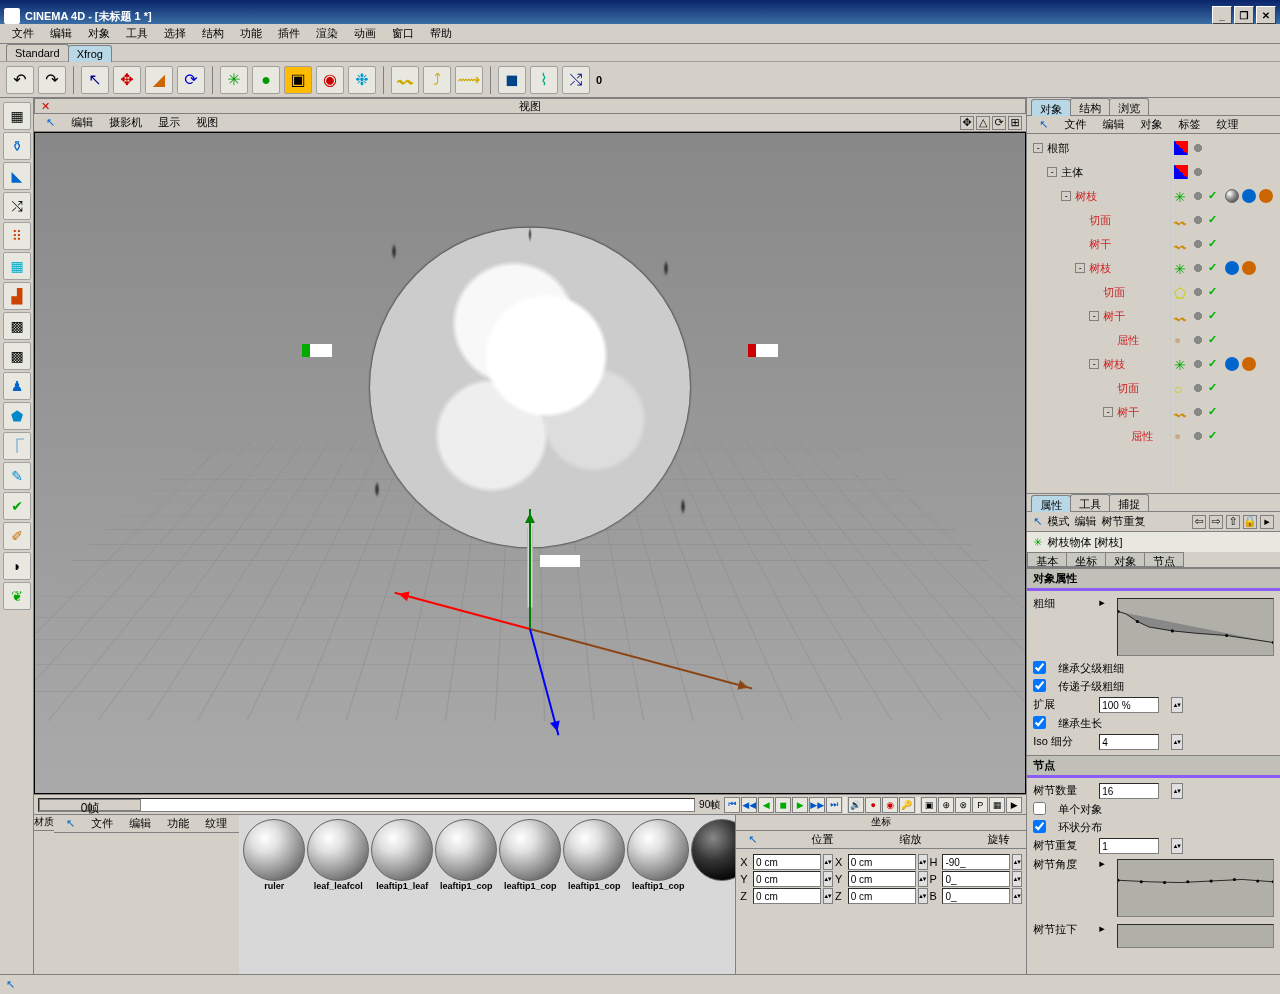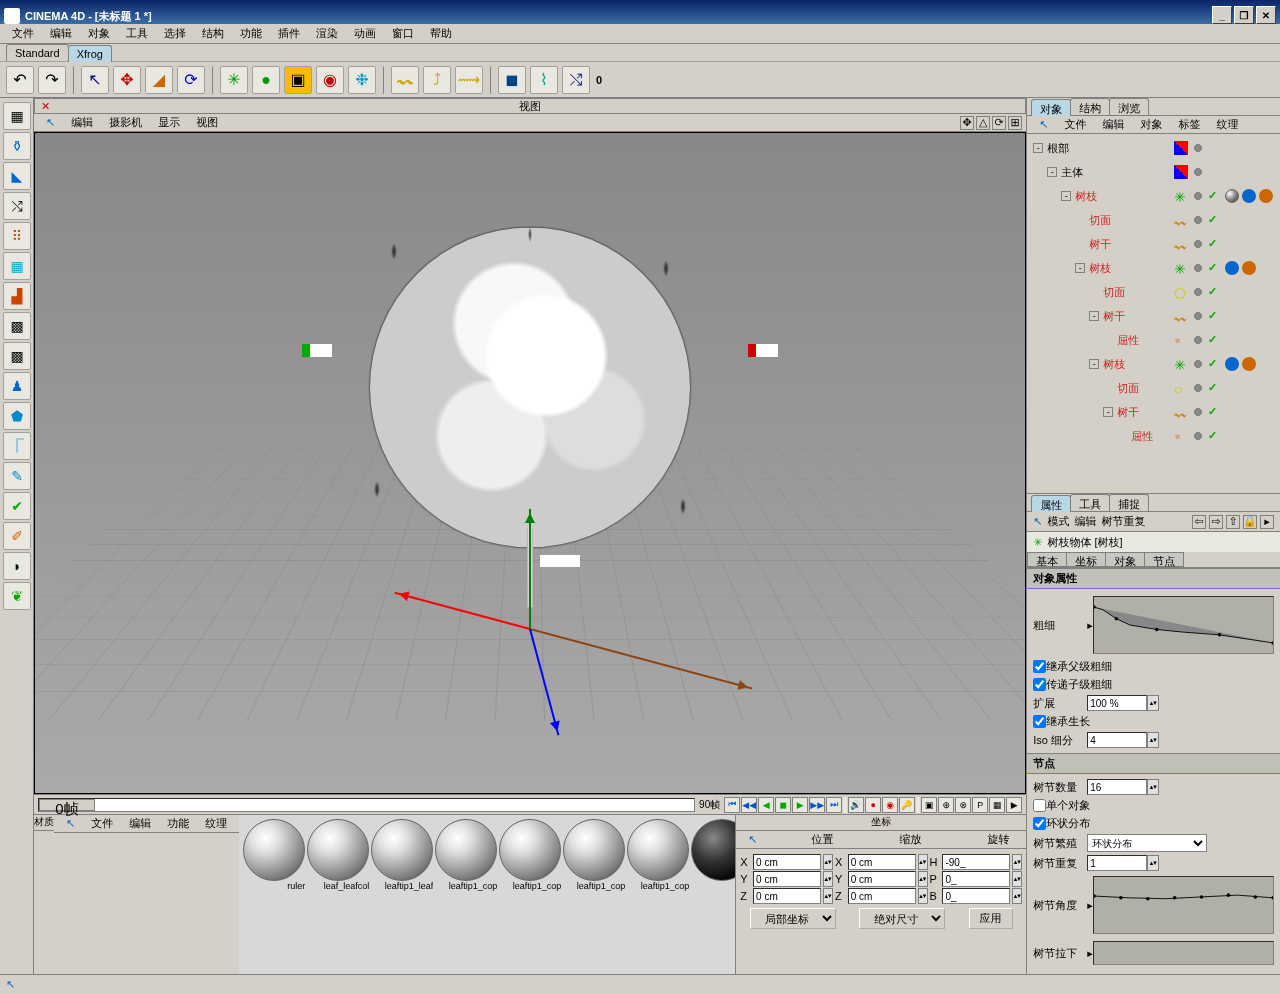--- a/index.html
+++ b/index.html
@@ -56,34 +56,34 @@
 .ax.green { width: 120px; background: green; transform: rotate(-90deg); }
 .ax.green::after { content: ''; position: absolute; right: -1px; top: -4px; border: 5px solid transparent; border-left: 10px solid green; }
 .ax.blue { width: 110px; background: blue; transform: rotate(75deg); }
 .ax.blue::after { content: ''; position: absolute; right: -1px; top: -4px; border: 5px solid transparent; border-left: 10px solid blue; }
 .vp-label { position: absolute; padding: 1px 4px; background: #fff; font-size: 10px; }
 .vp-label.g { border-left: 8px solid #0a0; left: 27%; top: 32%; }
 .vp-label.r { border-left: 8px solid #c00; left: 72%; top: 32%; }
 .vp-label.w { background: #fff; left: 51%; top: 64%; width: 40px; height: 12px; }
 .timeline { height: 20px; display: flex; align-items: center; padding: 2px 4px; gap: 4px; border-top: 1px solid #808080; }
 .tl-track { flex: 1; height: 14px; background: #fff; border: 1px inset #808080; position: relative; }
-.tl-slider { position: absolute; left: 0; top: 0; width: 56px; height: 12px; background: #d4d0c8; border: 1px solid #808080; text-align: center; font-size: 15px; cursor: pointer; }
+.tl-slider { position: absolute; left: 0; top: 0; width: 102px; height: 12px; background: #d4d0c8; border: 1px solid #808080; text-align: center; font-size: 12px; cursor: pointer; }
 .tl-label { font-size: 10px; }
 .tl-btns { display: flex; gap: 1px; }
 .pb { width: 16px; height: 16px; border: 1px solid #808080; background: #e8e8e0; display: flex; align-items: center; justify-content: center; cursor: pointer; font-size: 9px; }
 .bottom-panels { display: flex; height: 160px; border-top: 1px solid #808080; }
 .mat-panel { flex: 1; border-right: 1px solid #808080; display: flex; flex-direction: row; }
 .panel-title { height: 16px; background: #d4d0c8; text-align: center; font-size: 10px; border-bottom: 1px solid #808080; }
 .panel-menu { height: 18px; background: #d4d0c8; display: flex; align-items: center; padding: 0 6px; gap: 4px; border-bottom: 1px solid #808080; }
 .panel-menu span { padding: 1px 6px; cursor: pointer; }
 .mat-body { flex: 1; background: #d8d8d8; display: flex; align-items: flex-start; padding: 4px; gap: 2px; overflow: hidden; }
 .mat-item { width: 66px; display: flex; flex-direction: column; align-items: center; }
 .mat-ball { width: 62px; height: 62px; border-radius: 50%; background: radial-gradient(circle at 35% 30%, #fff 0%, #e0e0e0 25%, #808080 70%, #333 100%); border: 1px solid #666; cursor: pointer; }
 .mat-ball.dark { background: radial-gradient(circle at 35% 30%, #888 0%, #333 40%, #000 80%); }
-.mat-label { font-size: 9px; white-space: nowrap; overflow: hidden; width: 100%; text-align: right; }
+.mat-label { font-size: 9px; white-space: nowrap; overflow: hidden; width: 100%; text-align: center; font-weight: bold; }
 .coord-panel { width: 290px; display: flex; flex-direction: column; }
 .coord-body { flex: 1; padding: 4px; }
 .coord-row { display: flex; align-items: center; gap: 2px; margin: 1px 0; }
 .coord-row label { width: 14px; }
 .coord-inp { width: 68px; height: 16px; border: 1px inset #808080; background: #fff; padding: 0 2px; font-size: 10px; }
 .spin { width: 12px; height: 16px; border: 1px solid #808080; background: #e0e0e0; font-size: 7px; display: flex; align-items: center; justify-content: center; cursor: pointer; }
 .coord-btns { display: flex; gap: 4px; margin-top: 4px; justify-content: space-around; }
 .cbtn { padding: 2px 10px; border: 1px outset #fff; background: #d4d0c8; cursor: pointer; }
 .right-pane { width: 300px; background: #d4d0c8; border-left: 1px solid #808080; display: flex; flex-direction: column; }
 .rtabs { height: 18px; display: flex; padding-left: 4px; border-bottom: 1px solid #808080; }
@@ -107,23 +107,23 @@
 .ic-circ::before { content: '○'; color: #cc0; font-size: 14px; font-weight: bold; }
 .ic-curve::before { content: '〰'; color: #c80; font-size: 12px; }
 .ic-ball::before { content: '●'; color: #ca8; font-size: 12px; }
 .attr-panel { flex: 1; overflow: auto; display: flex; flex-direction: column; }
 .attr-hdr { height: 20px; display: flex; align-items: center; padding: 0 6px; gap: 5px; border-bottom: 1px solid #808080; }
 .attr-hdr .r { margin-left: auto; display: flex; gap: 3px; }
 .attr-hdr .r i { width: 14px; height: 14px; border: 1px solid #808080; font-style: normal; display: flex; align-items: center; justify-content: center; cursor: pointer; }
 .attr-title { height: 20px; display: flex; align-items: center; padding: 0 6px; gap: 5px; background: #e8e8e0; }
 .attr-tabs { height: 16px; display: flex; border-bottom: 1px solid #808080; }
 .attr-tabs .at { padding: 1px 8px; border: 1px solid #808080; background: #c8c8c0; margin-right: -1px; cursor: pointer; }
-.section-hdr { background: #c0c0b8; padding: 2px 6px; font-weight: bold; border-top: 1px solid #808080; border-bottom: 1px solid #8b5cf6; }
+.section-hdr { background: #c0c0b8; padding: 2px 6px; font-weight: bold; border-top: 1px solid #808080; border-bottom: 3px solid #8b5cf6; }
 .attr-body { padding: 2px 6px; }
-.arow { display: flex; align-items: center; gap: 0; margin: 3px 0; }
+.arow { display: flex; align-items: flex-start; gap: 12px; margin: 3px 0; }
 .arow label { width: 54px; }
 .arow input[type=text] { width: 60px; height: 16px; border: 1px inset #808080; padding: 0 2px; font-size: 10px; }
 .arow input[type=checkbox] { width: 13px; height: 13px; }
 .arow select { width: 120px; height: 18px; border: 1px solid #808080; background: #fff; font-size: 10px; }
 .curve { height: 58px; background: #b0b0a8; border: 1px inset #808080; margin: 2px 0; position: relative; }
 .curve svg { width: 100%; height: 100%; }
 .statusbar { height: 20px; background: #d4d0c8; border-top: 1px solid #808080; display: flex; align-items: center; padding: 0 6px; }
 </style>
 </head>
 <body>
@@ -348,25 +348,20 @@
               <label>Z</label>
               <input class="coord-inp" value="0 cm" style="">
               <div class="spin">▴▾</div>
             <label>Z</label>
               <input class="coord-inp" value="0 cm" style="">
               <div class="spin">▴▾</div>
             <label>B</label>
               <input class="coord-inp" value="0_" style="">
               <div class="spin">▴▾</div>
             </div>
-          <div class="coord-btns">
-            <select class="cbtn"><option>局部坐标</option></select>
-            <select class="cbtn"><option>绝对尺寸</option></select>
-            <button class="cbtn">应用</button>
-          </div>
         </div>
       </div>
     </div>
   </div>
 
   <div class="right-pane">
     <div class="rtabs">
       <div class="tab active">对象</div>
       <div class="tab">结构</div>
       <div class="tab">浏览</div>
@@ -583,24 +578,20 @@
             <input type="text" value="16" style="">
             <div class="spin">▴▾</div>
           </div>
         <div class="arow">
             <input type="checkbox" style="">
             <label style="width:auto">单个对象</label>
           </div>
         <div class="arow">
             <input type="checkbox" checked="" style="">
             <label style="width:auto">环状分布</label>
-          </div>
-        <div class="arow">
-            <label>树节繁殖</label>
-            <select><option>环状分布</option></select>
           </div>
         <div class="arow">
             <label>树节重复</label>
             <input type="text" value="1" style="">
             <div class="spin">▴▾</div>
           </div>
         <div class="arow">
             <label>树节角度</label>
             <span>▸</span>
           <div class="curve" style="flex:1">

